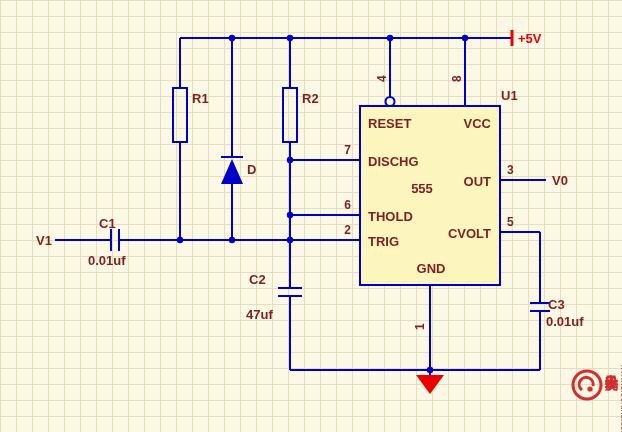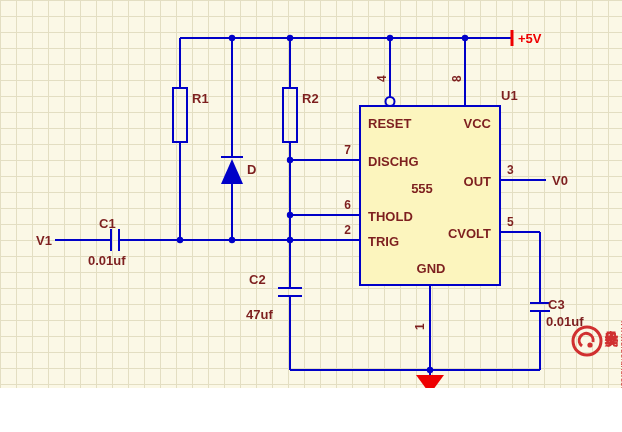--- a/index.html
+++ b/index.html
@@ -1,20 +1,20 @@
 <!DOCTYPE html>
 <html style="--background: #FBF8E6; --grid: #E3DEC2; --wire: #0000C8; --label: #7D1F1F; --power: #EE0000; --ic-fill: #FCF5BE; --watermark: #D03030;"><head>
 <meta charset="utf-8">
 <style>
   * { margin:0; padding:0; box-sizing:border-box; }
   html,body { width:622px; height:432px; }
   body { font-family:"Liberation Sans", sans-serif; background:#fff; }
 
   .canvas{
-    position:relative; width:622px; height:388px; overflow:hidden;
+    position:relative; width:622px; height:432px; overflow:hidden;
     background-color: var(--background,#FBF8E6);
     background-image:
       linear-gradient(var(--grid,#E3DEC2) 1px, transparent 1px),
       linear-gradient(90deg, var(--grid,#E3DEC2) 1px, transparent 1px);
     background-size:16px 16px;
     text-align:right;
   }
   svg.sch{ position:absolute; left:0; top:0; }
 
   .wire   { stroke:var(--wire,#0000C8); stroke-width:2; fill:none; }

